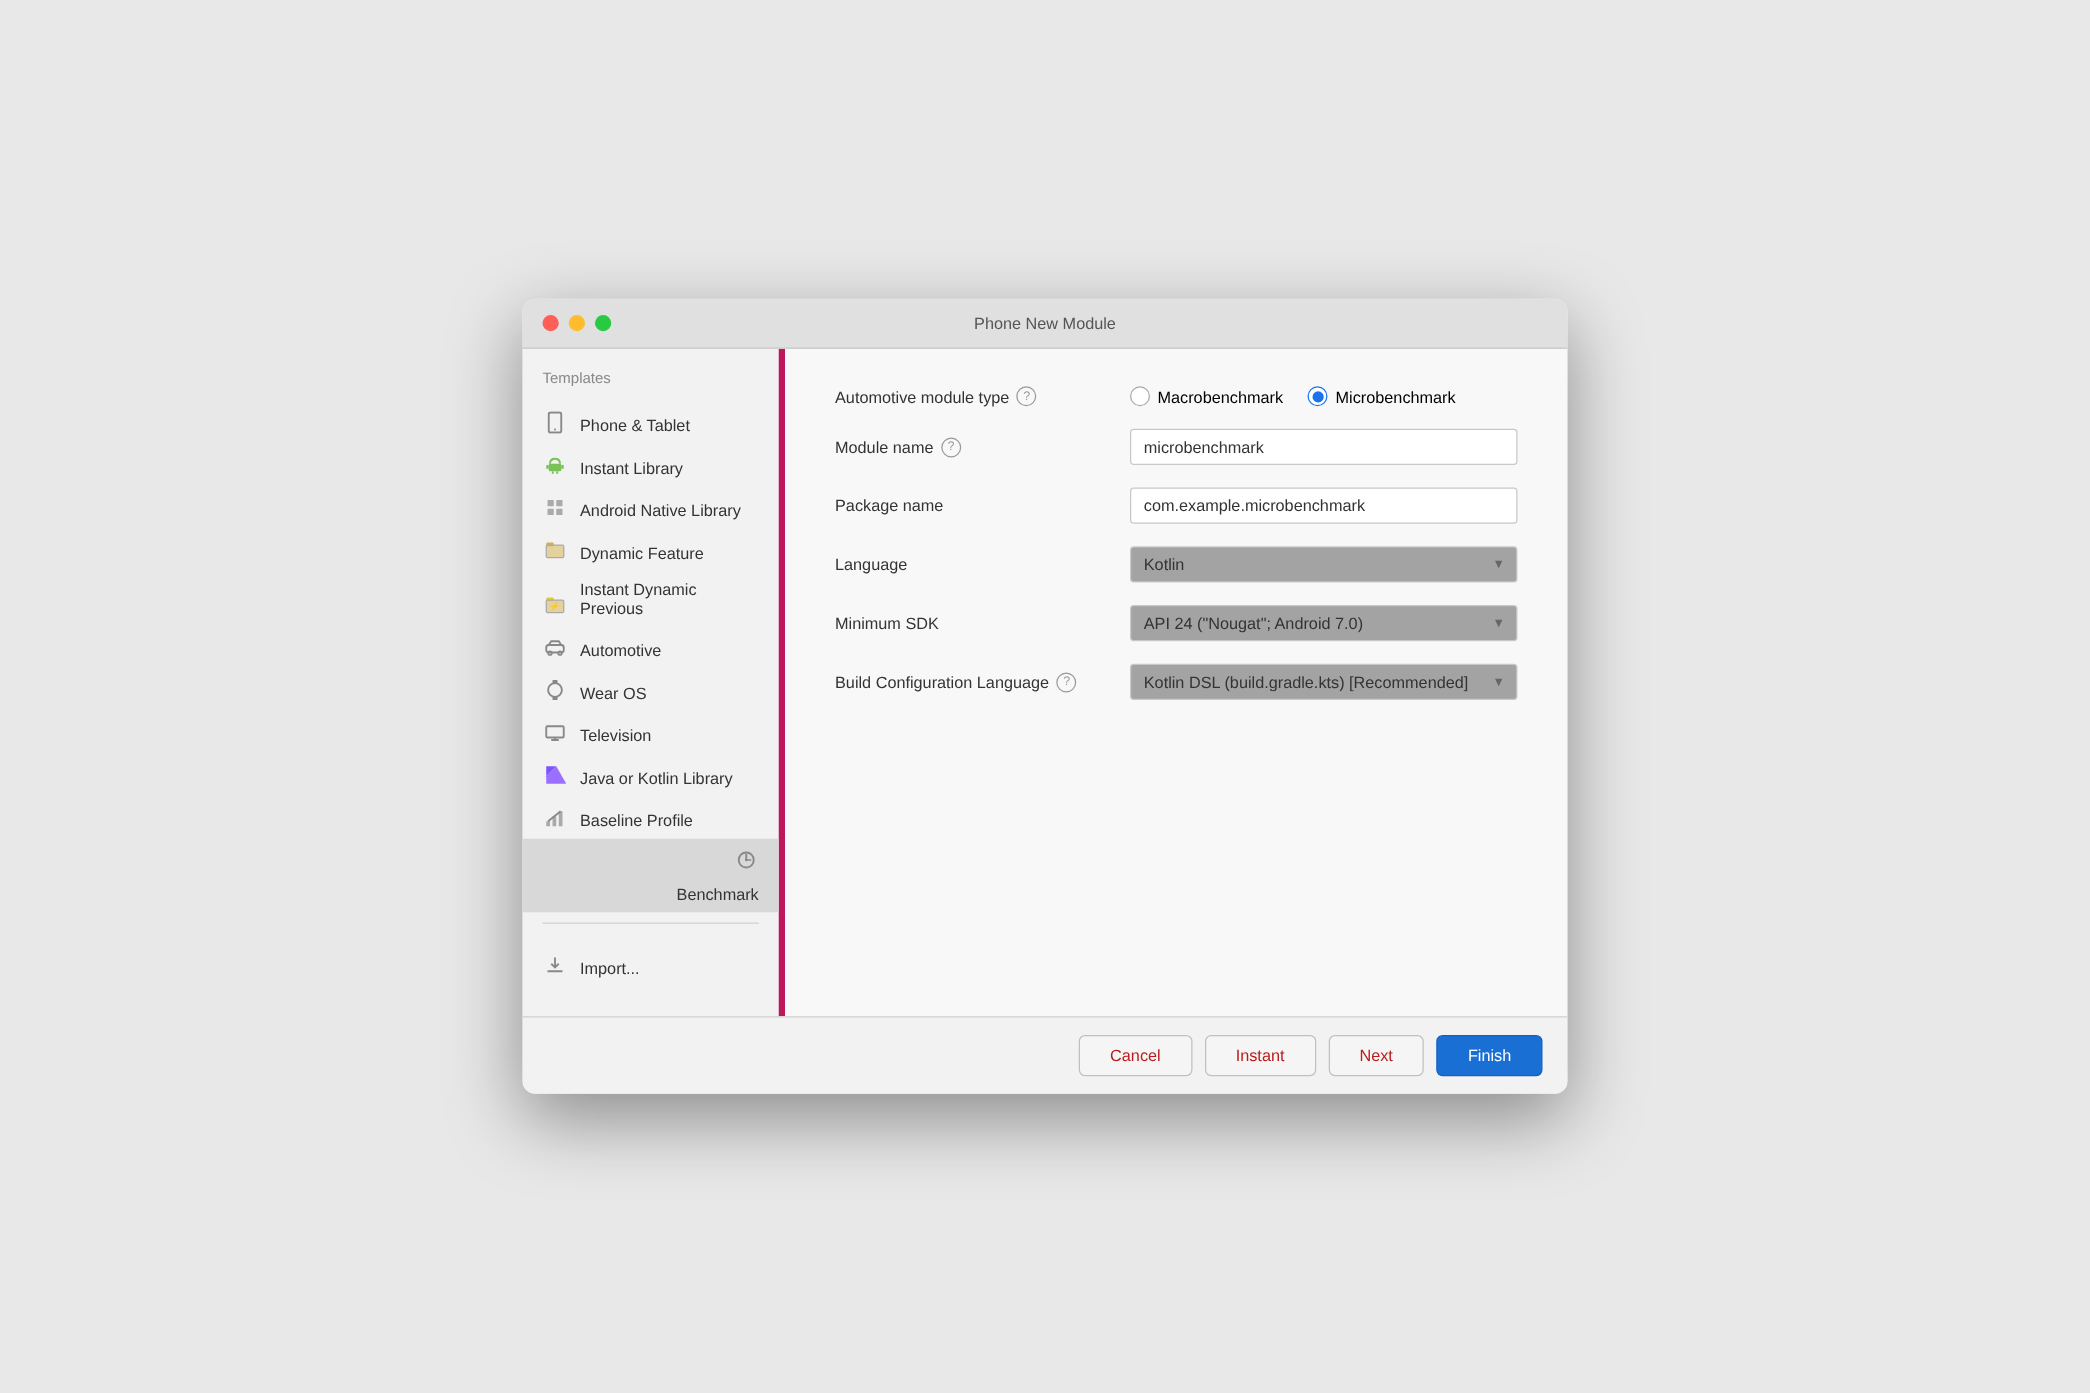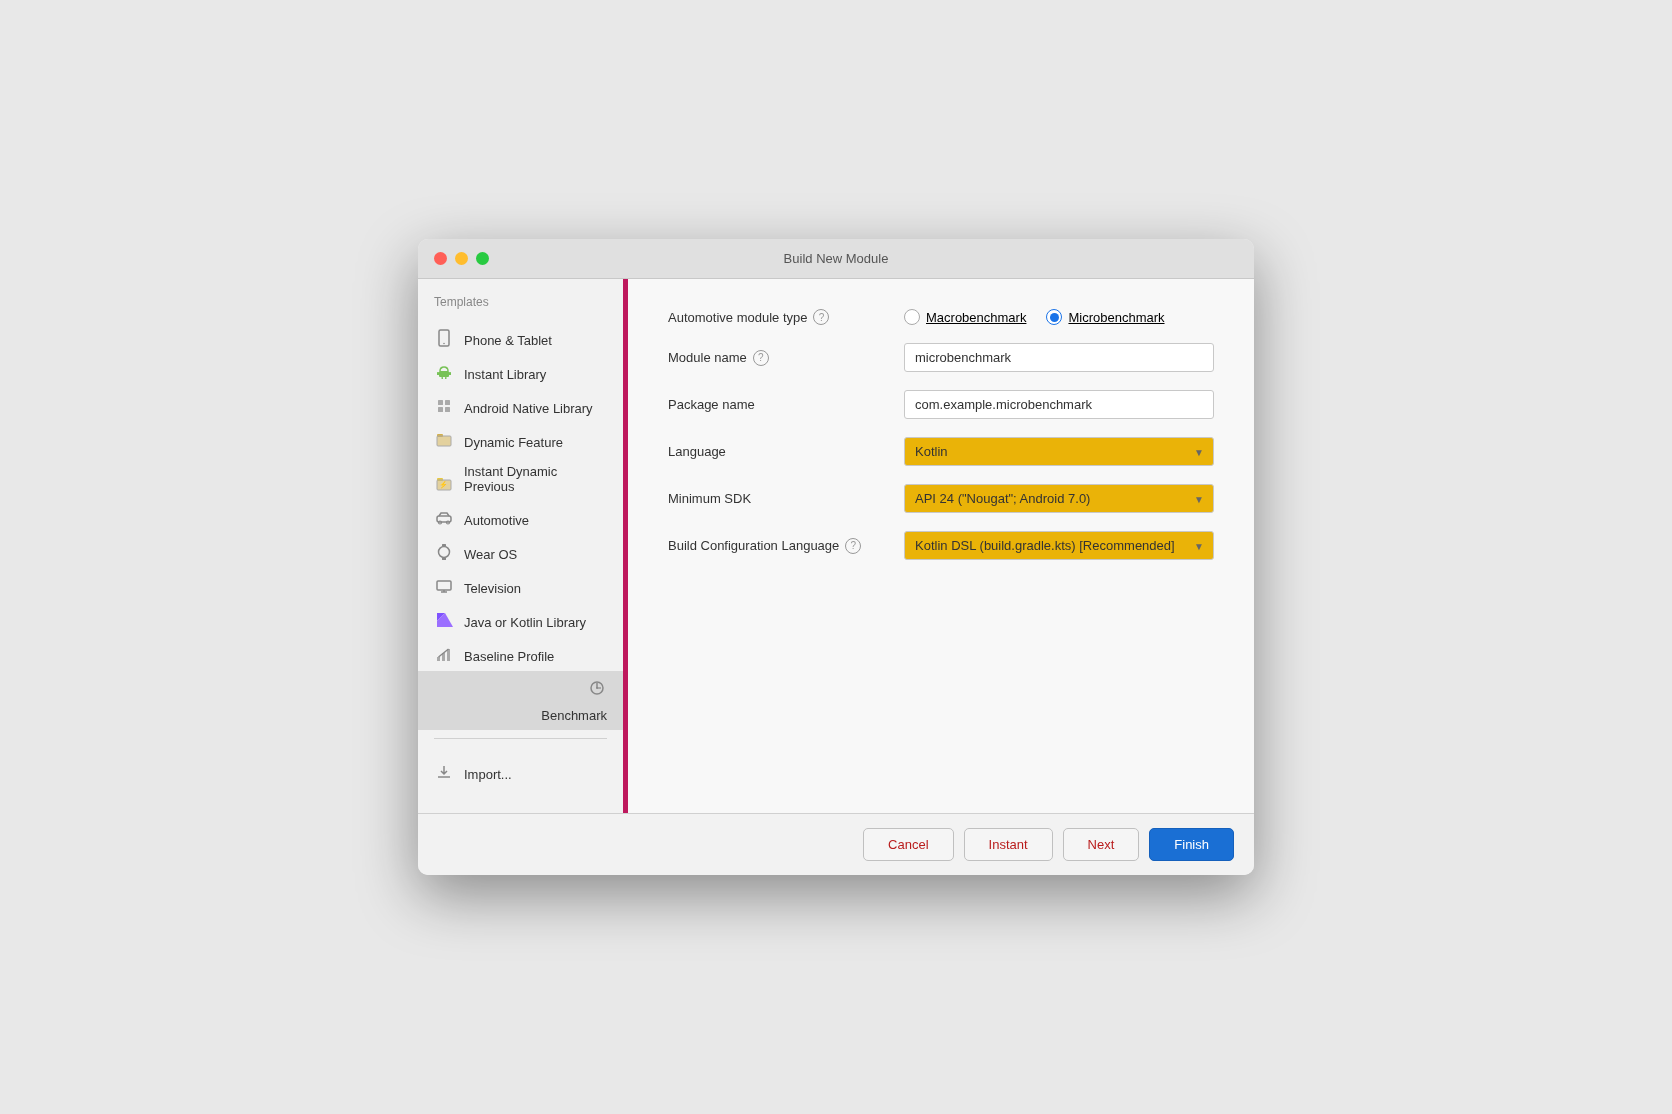--- a/index.html
+++ b/index.html
@@ -142,21 +142,20 @@
     .radio-group {
       display: flex;
       align-items: center;
       gap: 20px;
     }
     .radio-option {
       display: flex;
       align-items: center;
       gap: 6px;
       cursor: pointer;
-      text-decoration: underline;
     }
     .radio-circle {
       width: 16px;
       height: 16px;
       border-radius: 50%;
       border: 1.5px solid #aaa;
       display: flex;
       align-items: center;
       justify-content: center;
       background: white;
@@ -184,21 +183,21 @@
     }
     .select-wrapper {
       position: relative;
       width: 100%;
     }
     .select-input {
       width: 100%;
       padding: 6px 30px 6px 10px;
       border: 1px solid #c8c8c8;
       border-radius: 3px;
-      background: #eab308;
+      background: #a3a3a3;
       font-size: 13px;
       color: #333;
       appearance: none;
       outline: none;
       cursor: pointer;
     }
     .select-arrow {
       position: absolute;
       right: 10px;
       top: 50%;
@@ -242,21 +241,21 @@
 <body>
 
 <div class="dialog">
 
   <div class="titlebar">
     <div class="titlebar-buttons">
       <button class="titlebar-btn btn-close"></button>
       <button class="titlebar-btn btn-minimize"></button>
       <button class="titlebar-btn btn-maximize"></button>
     </div>
-    <span class="titlebar-title">Build New Module</span>
+    <span class="titlebar-title">Phone New Module</span>
   </div>
 
   <div class="dialog-body">
 
     <div class="sidebar">
       <div class="sidebar-label">Templates</div>
       <div class="sidebar-items">
 
         <div class="sidebar-item">
           <span class="sidebar-item-icon icon-phone">

